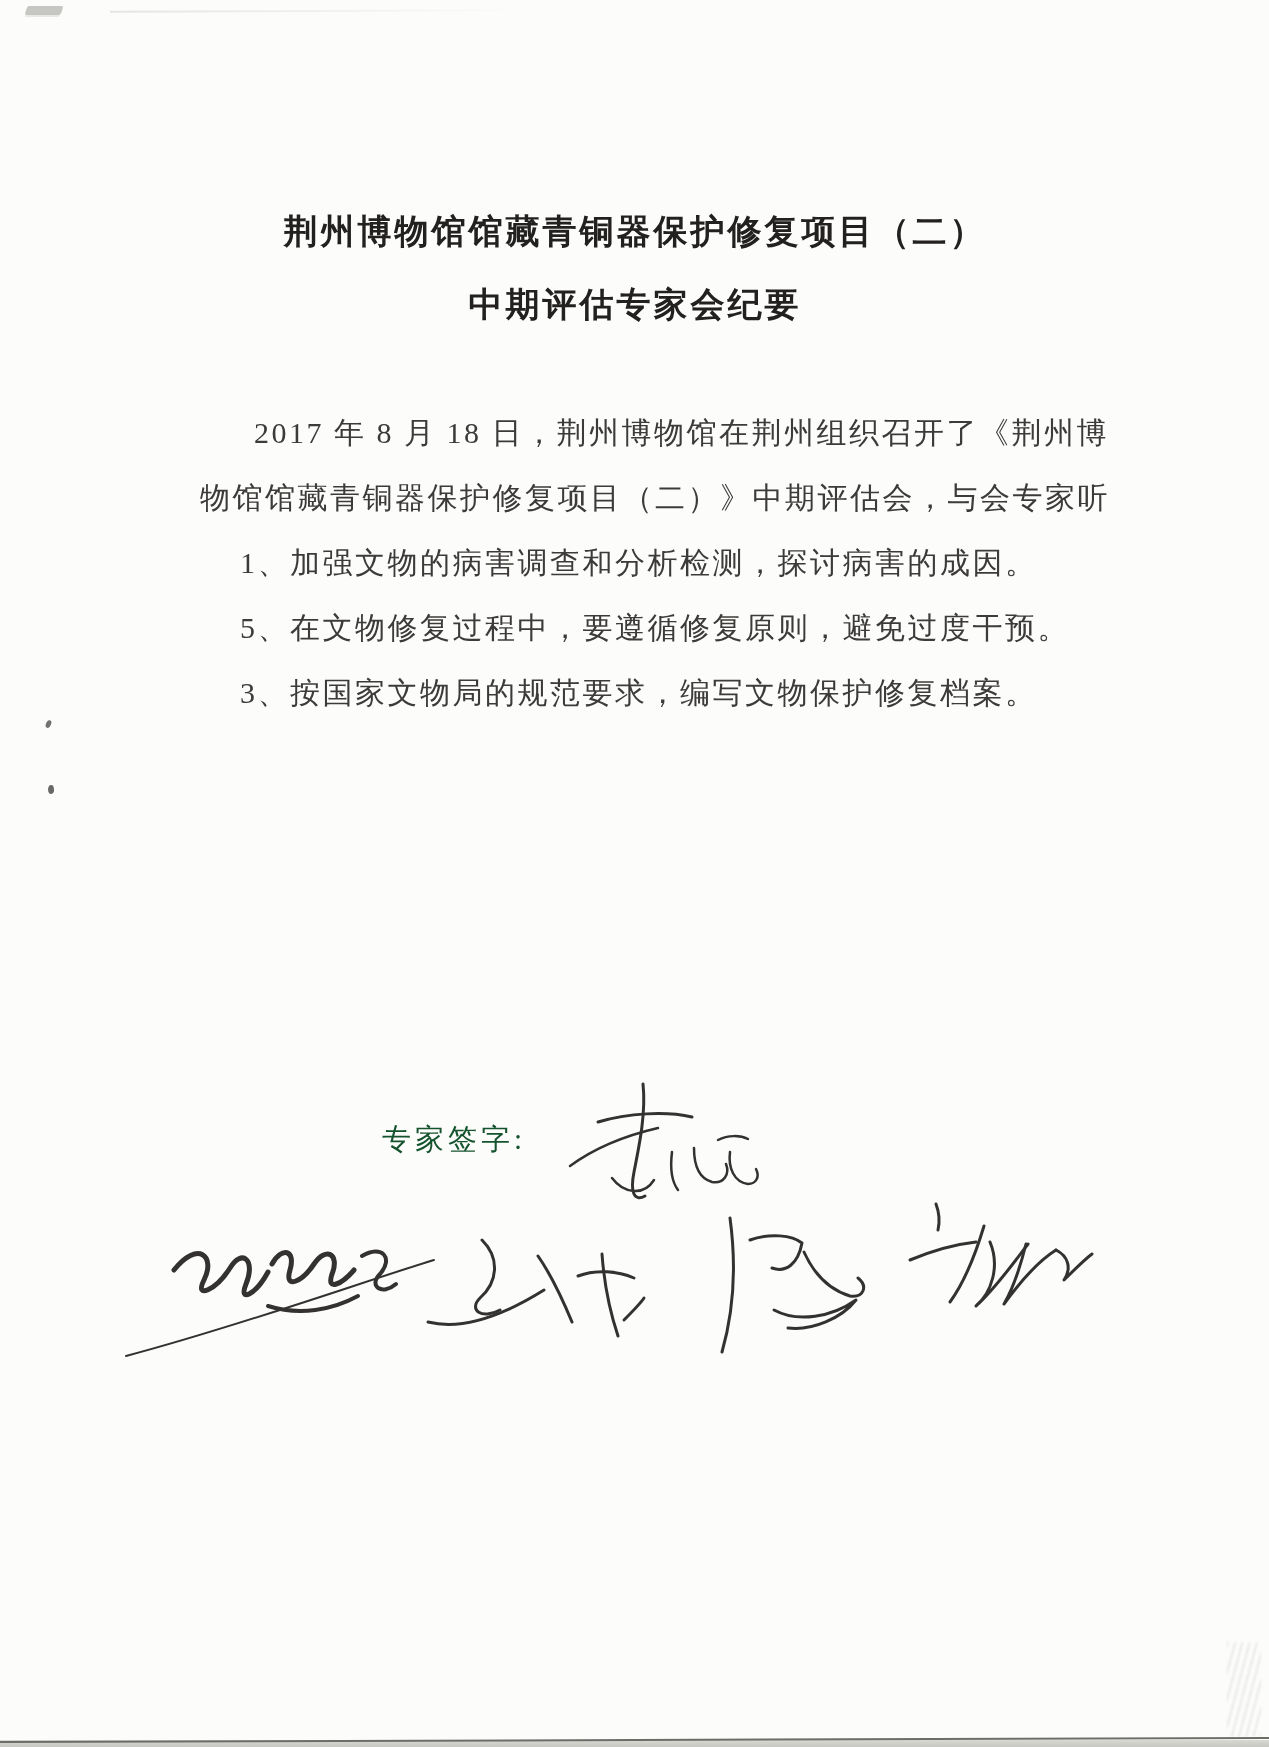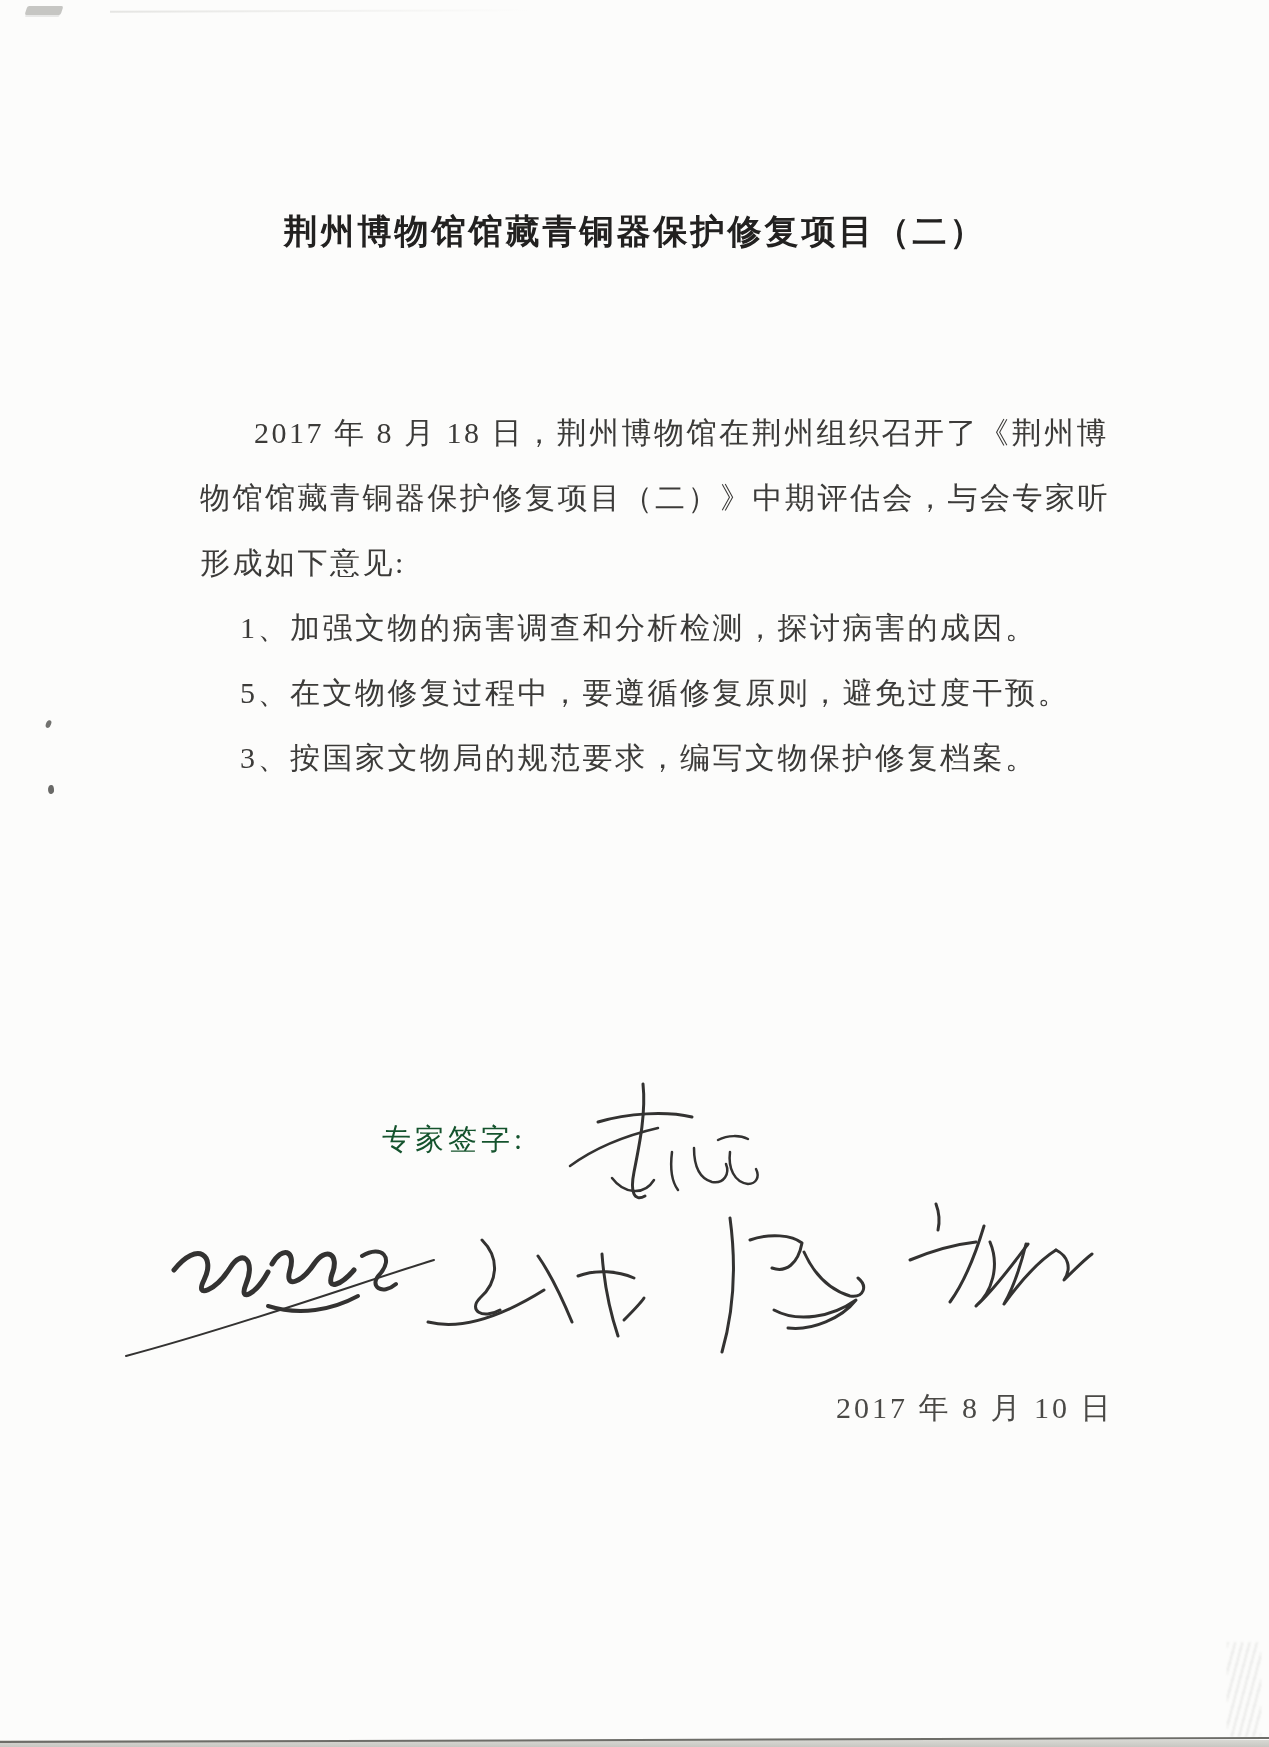--- a/index.html
+++ b/index.html
@@ -88,25 +88,25 @@
 
   <div class="scan-top-line"></div>
   <div class="scan-topleft-smudge"></div>
   <div class="ink-dot d1"></div>
   <div class="ink-dot d2"></div>
   <div class="scan-right-smudge"></div>
   <div class="scan-bottom-paper"></div>
   <div class="scan-bottom-edge"></div>
 
   <div class="title-line l1">荆州博物馆馆藏青铜器保护修复项目（二）</div>
+  <div class="title-line l2">中期评估专家会纪要</div>
 
   <div class="body-text">
     <div class="para-line first">2017 年 8 月 18 日，荆州博物馆在荆州组织召开了《荆州博</div>
     <div class="para-line">物馆馆藏青铜器保护修复项目（二）》中期评估会，与会专家听</div>
-    <div class="para-line">形成如下意见:</div>
     <div class="opinion-item">1、加强文物的病害调查和分析检测，探讨病害的成因。</div>
     <div class="opinion-item">5、在文物修复过程中，要遵循修复原则，避免过度干预。</div>
     <div class="opinion-item">3、按国家文物局的规范要求，编写文物保护修复档案。</div>
   </div>
 
   <div class="sig-label">专家签字:</div>
 
   <div class="sig" style="left:540px;top:1078px;">
     <svg width="210" height="132" viewBox="0 0 210 132">
       <path stroke-width="3" d="M103,6 C106,34 100,64 94,94 C90,114 94,124 105,118"></path>
@@ -154,15 +154,14 @@
     <svg width="200" height="125" viewBox="0 0 200 125">
       <path stroke-width="3" d="M44,6 C47,14 48,23 46,32"></path>
       <path stroke-width="3" d="M18,62 C42,52 66,46 84,44"></path>
       <path stroke-width="3" d="M92,28 C83,58 71,86 58,104"></path>
       <path stroke-width="3" d="M98,44 C108,68 100,94 84,108 C102,92 124,62 136,46"></path>
       <path stroke-width="3" d="M134,46 C128,70 119,94 112,106 C128,84 148,62 164,52"></path>
       <path stroke-width="3" d="M164,52 C176,58 180,70 172,82 C182,72 192,62 200,56"></path>
     </svg>
   </div>
 
-  <div class="doc-date">2017 年 8 月 10 日</div>
 
 </div>
 
 </body></html>

